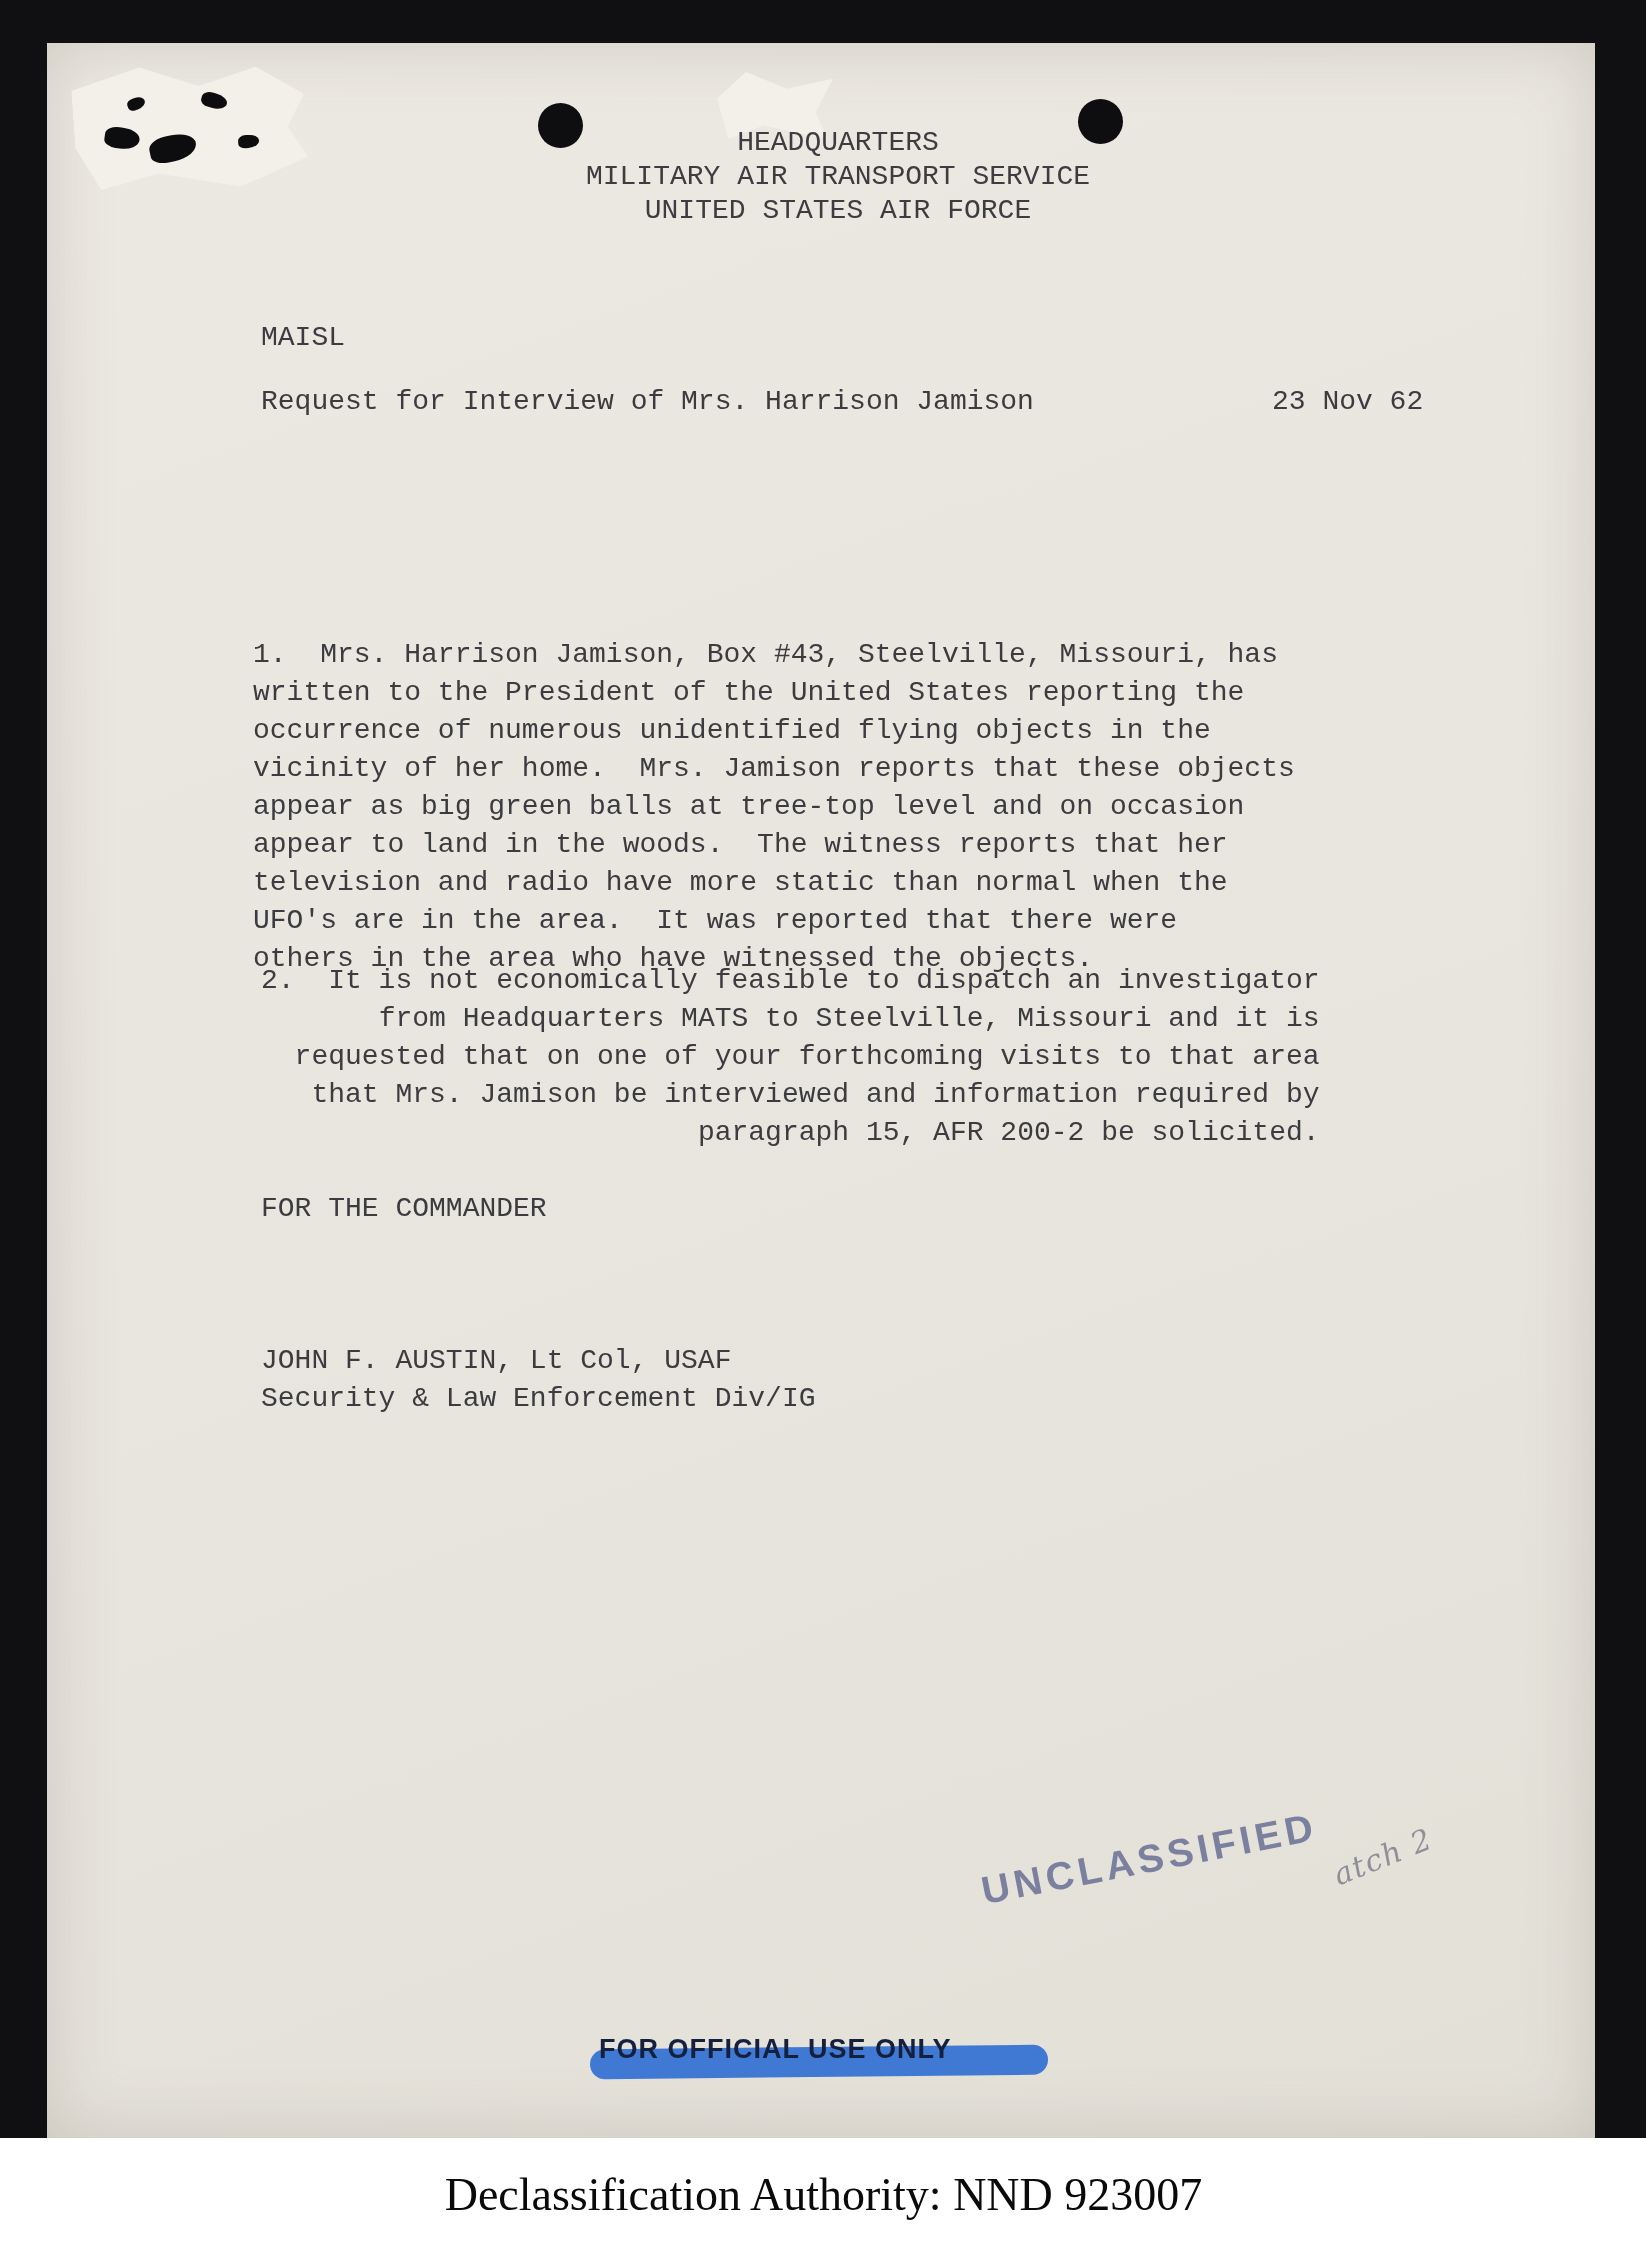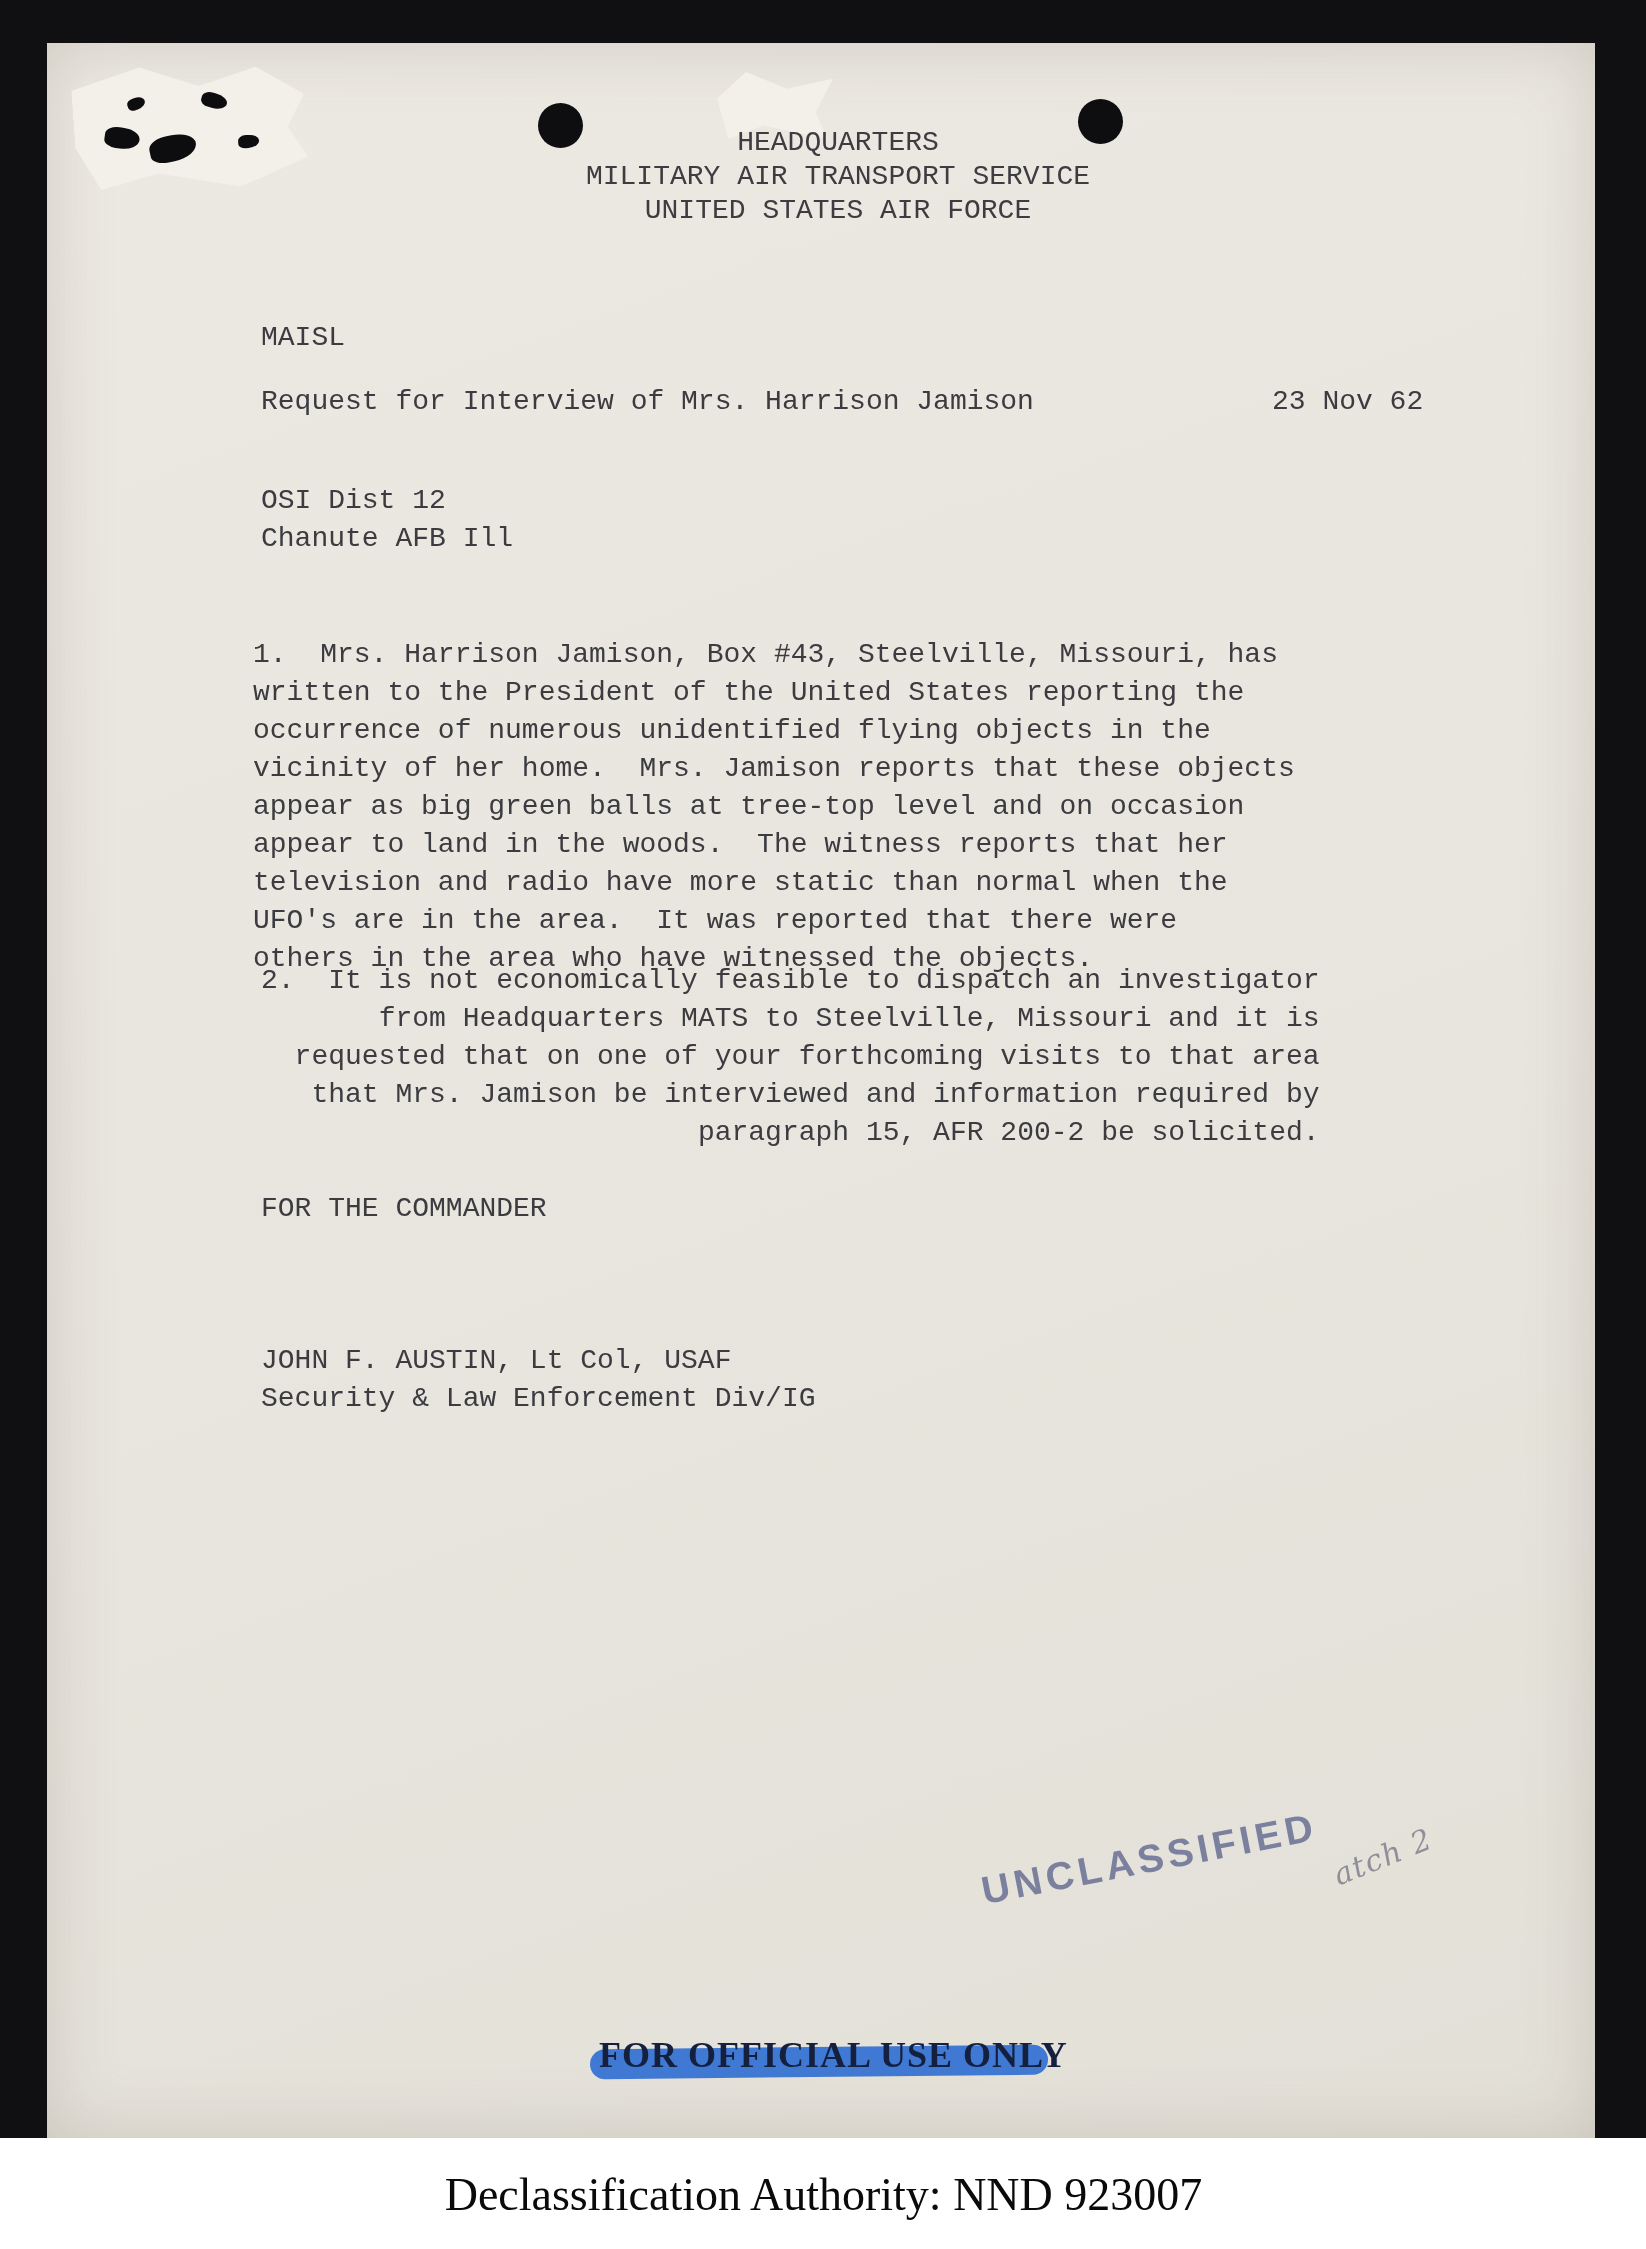--- a/index.html
+++ b/index.html
@@ -53,22 +53,22 @@
     font-family:"DejaVu Serif", serif; font-style:italic;
     font-size:30px; color:#8f8f99; transform:rotate(-22deg);
     letter-spacing:1.5px;
   }
   .fouo { position:absolute; left:552px; top:1991px; }
   .fouo-bar {
     position:absolute; left:-9px; top:13px; width:458px; height:30px;
     background:#2e6ed2; border-radius:15px; opacity:0.9; transform:rotate(-0.6deg);
   }
   .fouo-text {
-    position:relative; font-size:36px; letter-spacing:1px;
-    font-family:Liberation Serif, serif; font-weight:bold; color:#14203e;
+    position:relative; font-size:27px; letter-spacing:1px;
+    font-family:Liberation Sans, sans-serif; font-weight:bold; color:#14203e;
   }
   .footer-strip {
     position:absolute; left:0; top:2138px; width:1647px; height:112px;
     background:#ffffff; display:flex; align-items:center; justify-content:center;
   }
   .footer-text {
     font-family:"Liberation Serif", serif; font-size:46px; color:#0a0a0a;text-align:right;
   }
 </style>
 </head>
@@ -94,22 +94,20 @@
       <div>HEADQUARTERS</div>
       <div>MILITARY AIR TRANSPORT SERVICE</div>
       <div>UNITED STATES AIR FORCE</div>
     </div>
 
     <div class="tw" style="left:214px; top:276px;">MAISL</div>
 
     <div class="tw" style="left:214px; top:340px;">Request for Interview of Mrs. Harrison Jamison</div>
     <div class="tw" style="left:1225px; top:340px;">23 Nov 62</div>
 
-    <div class="tw" style="left:214px; top:439px;">OSI Dist 12
-Chanute AFB Ill</div>
 
     <div class="tw" style="left:206px; top:545px;margin-top:48px;">1.  Mrs. Harrison Jamison, Box #43, Steelville, Missouri, has
 written to the President of the United States reporting the
 occurrence of numerous unidentified flying objects in the
 vicinity of her home.  Mrs. Jamison reports that these objects
 appear as big green balls at tree-top level and on occasion
 appear to land in the woods.  The witness reports that her
 television and radio have more static than normal when the
 UFO's are in the area.  It was reported that there were
 others in the area who have witnessed the objects.</div>

